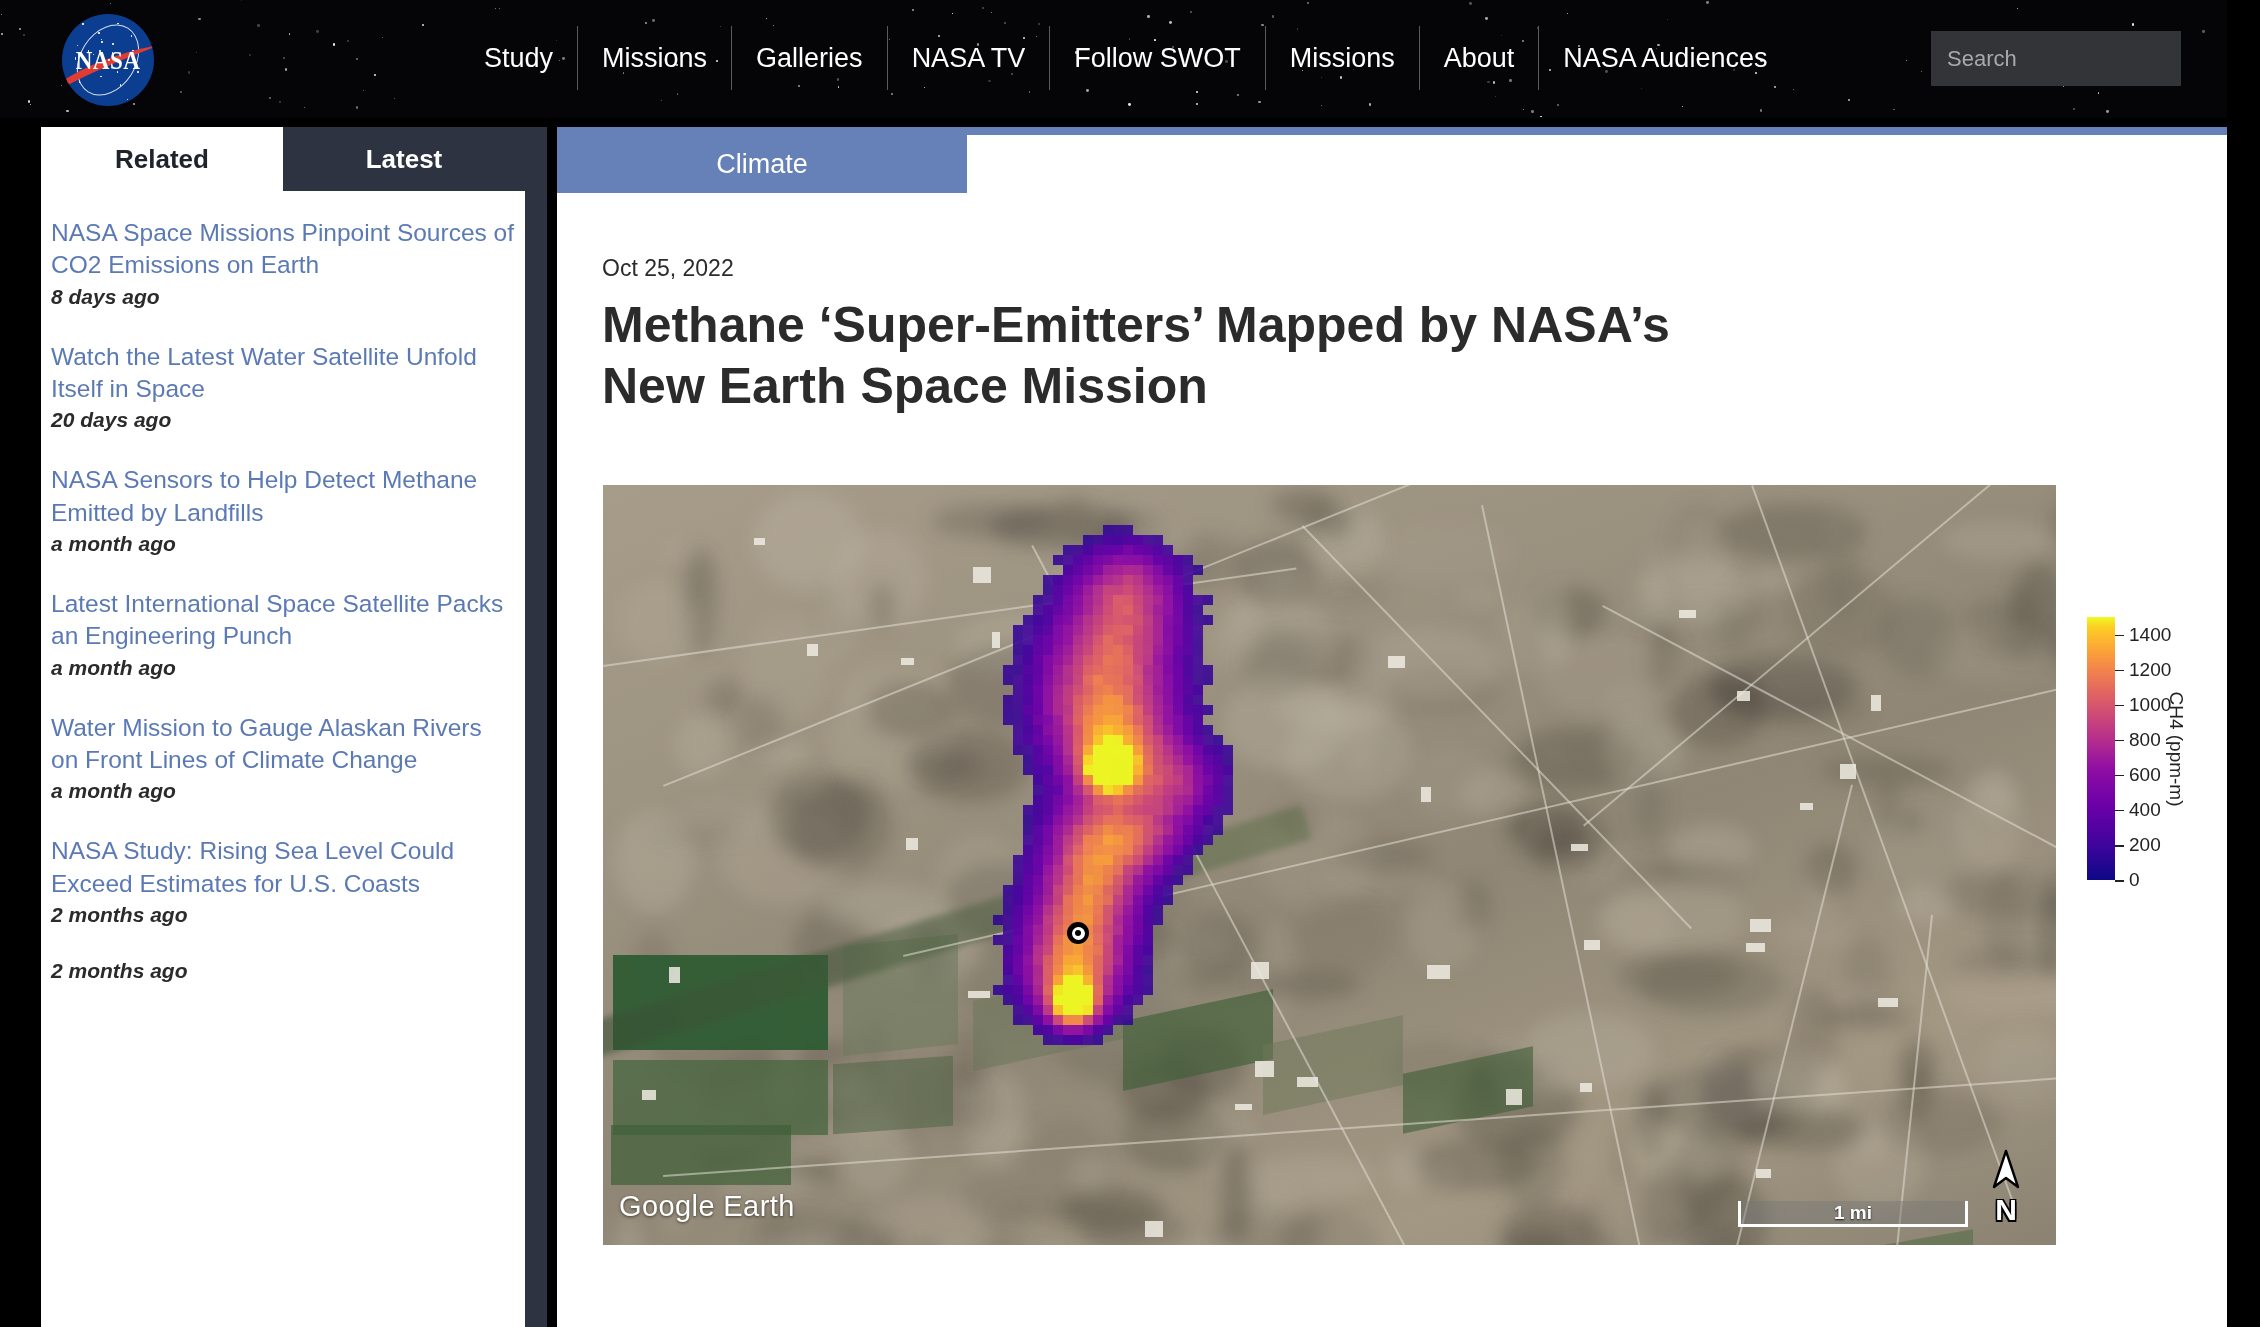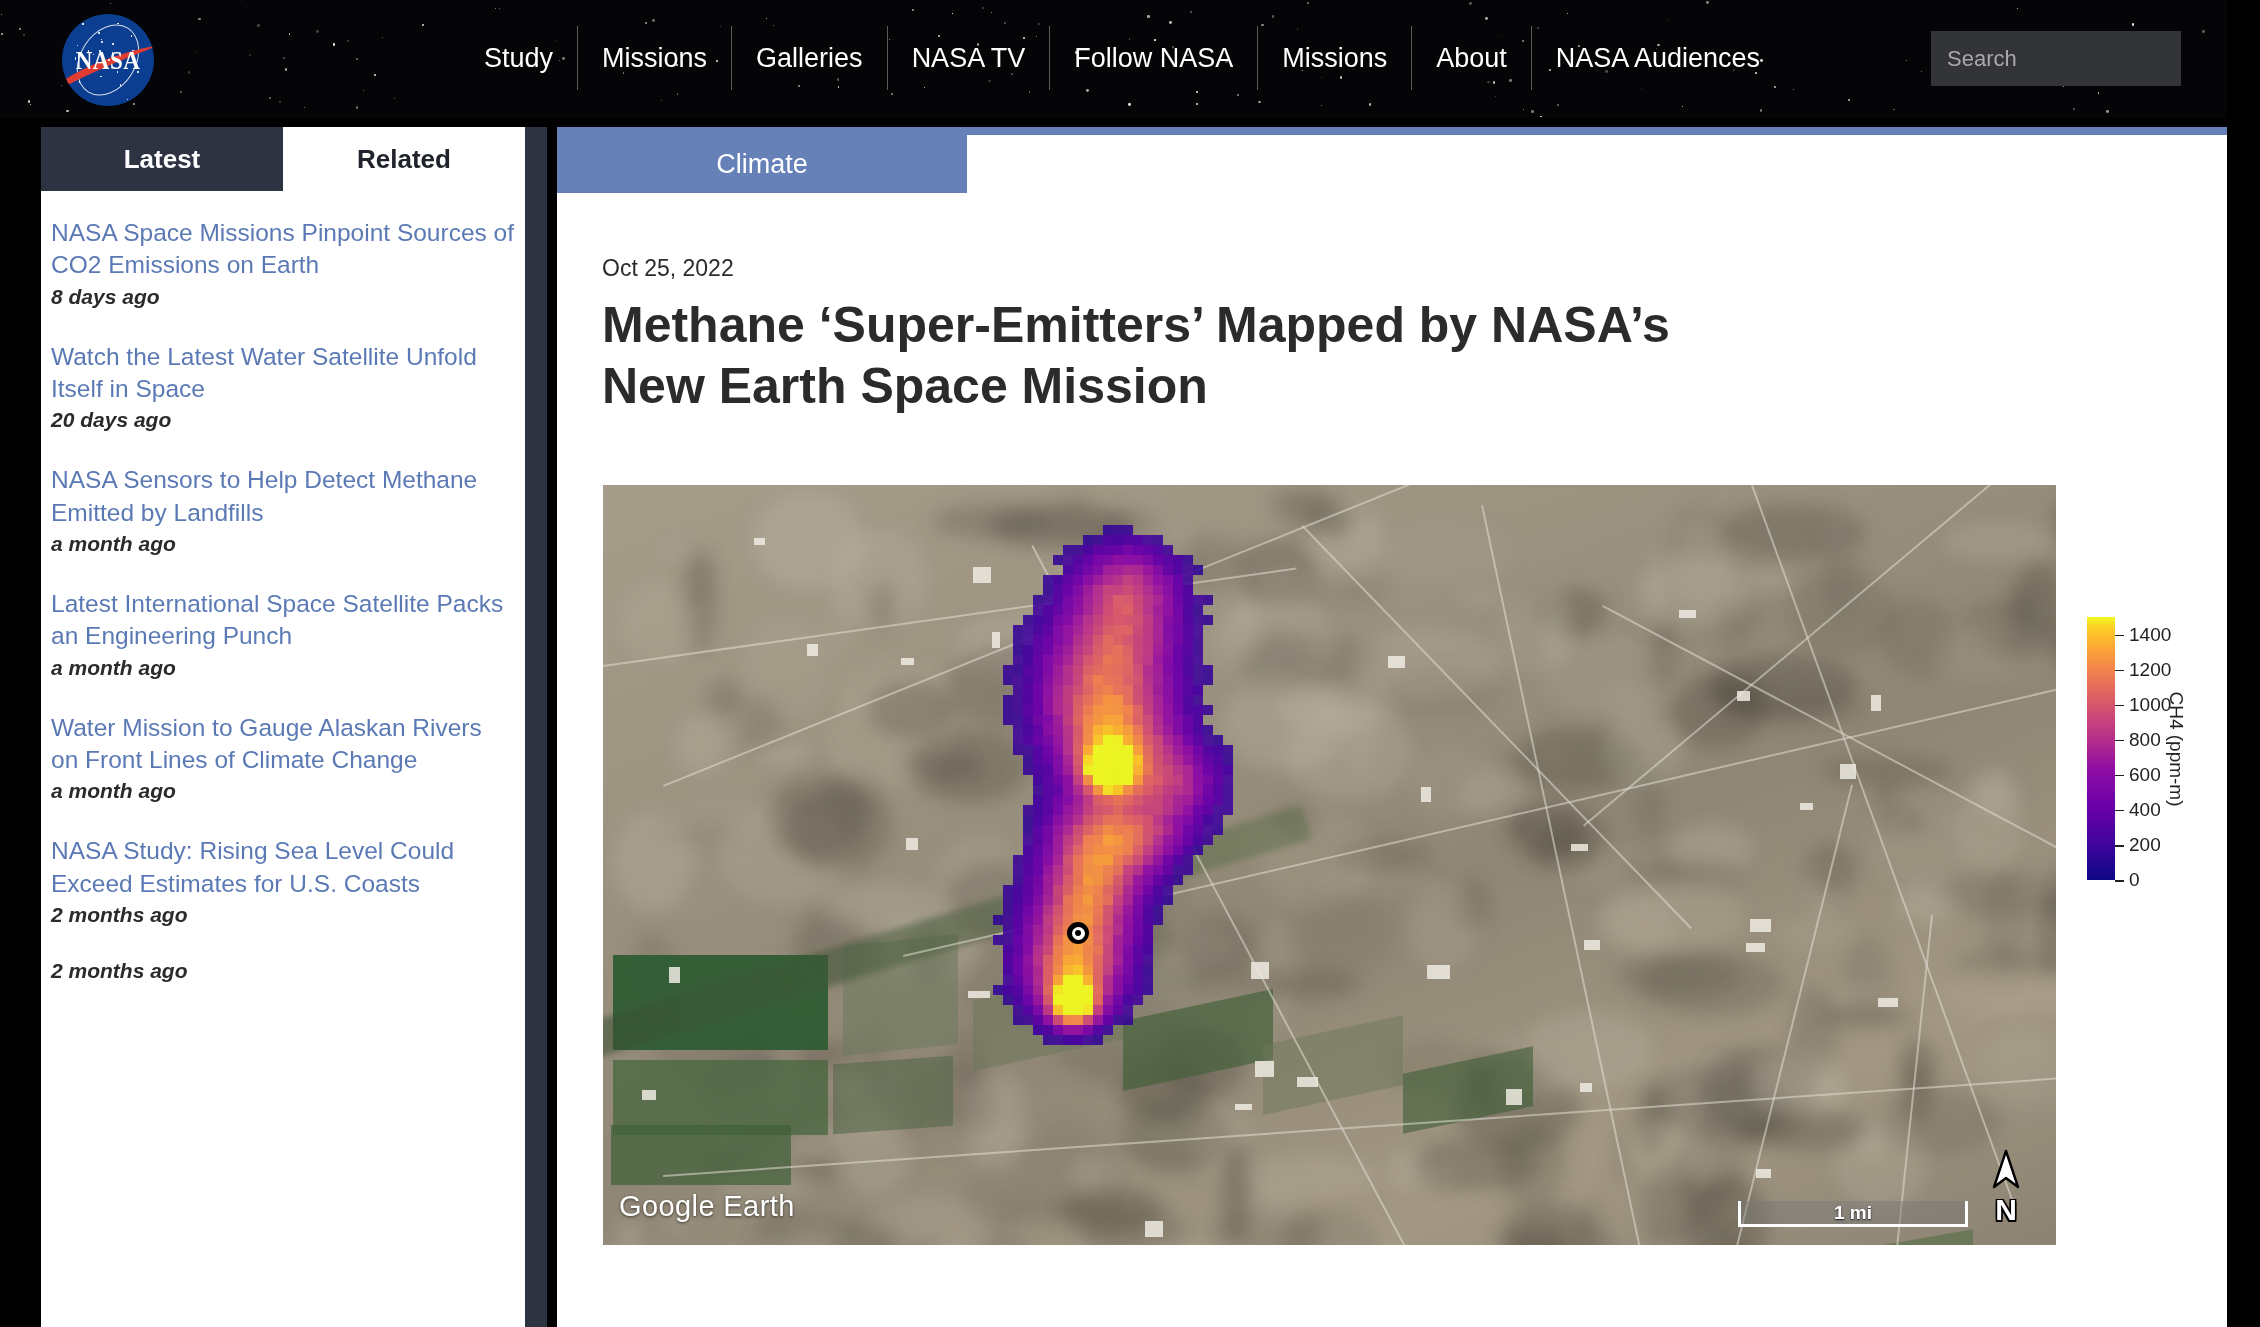--- a/index.html
+++ b/index.html
@@ -371,41 +371,41 @@
       <div class="dot" style="left: 55.3424px; top: 8.55427px;"></div>
       <div class="dot" style="left: 20.4456px; top: 8.59628px;"></div>
       <div class="dot" style="left: 16.7013px; top: 67.3814px;"></div>
     </div>
 
   <nav class="nav" id="nav">
       <div class="nav-item">Study</div>
       <div class="nav-item">Missions</div>
       <div class="nav-item">Galleries</div>
       <div class="nav-item">NASA TV</div>
-      <div class="nav-item">Follow NASA</div>
+      <div class="nav-item">Follow SWOT</div>
       <div class="nav-item">Missions</div>
       <div class="nav-item">About</div>
       <div class="nav-item">NASA Audiences</div>
     </nav>
 
   <div class="searchbox">
     <input type="text" placeholder="Search" style="">
     <span class="search-icon">
       <svg width="26" height="26" viewBox="0 0 26 26">
         <circle cx="11" cy="11" r="7.4" fill="none" stroke="#fff" stroke-width="2.2"></circle>
         <line x1="16.4" y1="16.4" x2="23.5" y2="23.5" stroke="#fff" stroke-width="2.6" stroke-linecap="round"></line>
       </svg>
     </span>
   </div>
 </div>
 
 <aside class="sidebar">
   <div class="tabs" id="sidebar-tabs">
+      <div class="tab inactive">Related</div>
       <div class="tab active">Latest</div>
-      <div class="tab inactive">Related</div>
     </div>
   <div class="article-list" id="article-list">
       <div class="article">
         <div class="article-title">NASA Space Missions Pinpoint Sources of CO2 Emissions on Earth</div>
         <div class="article-time">8 days ago</div>
       </div>
       <div class="article">
         <div class="article-title">Watch the Latest Water Satellite Unfold Itself in Space</div>
         <div class="article-time">20 days ago</div>
       </div>

